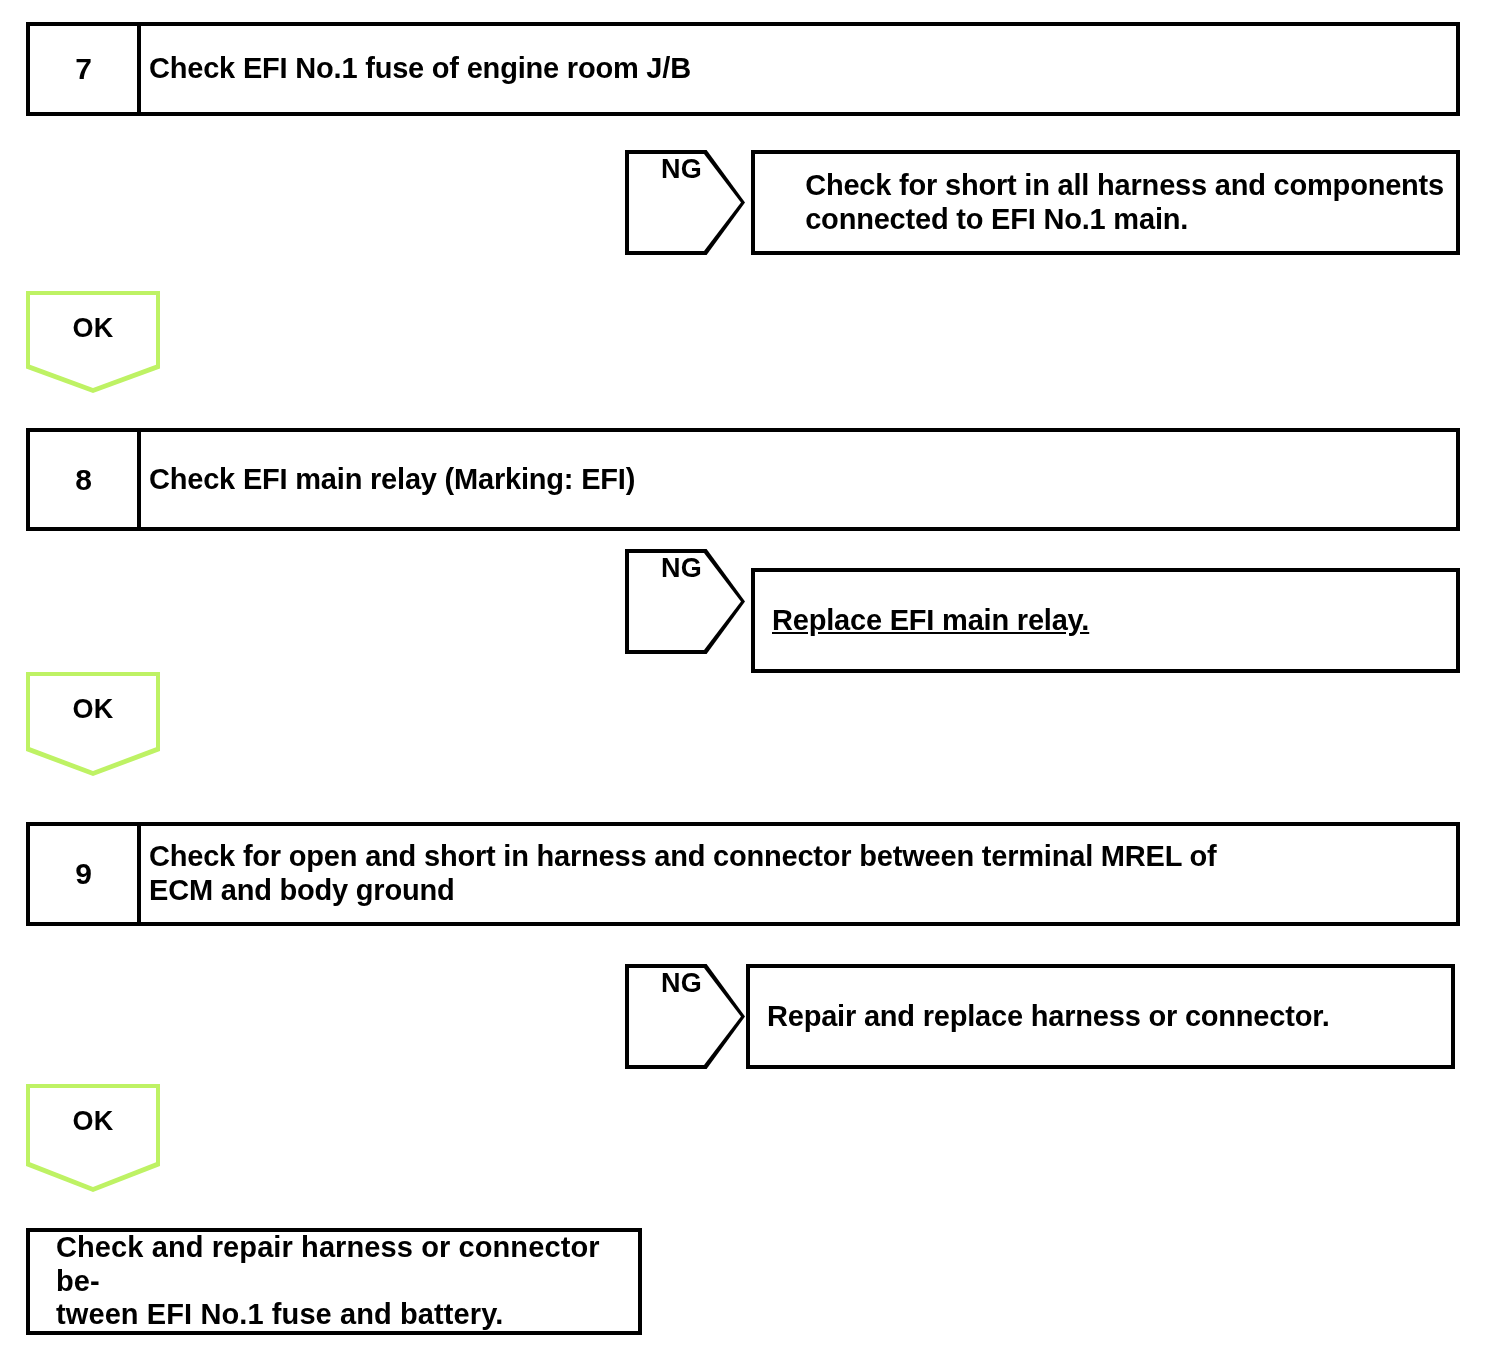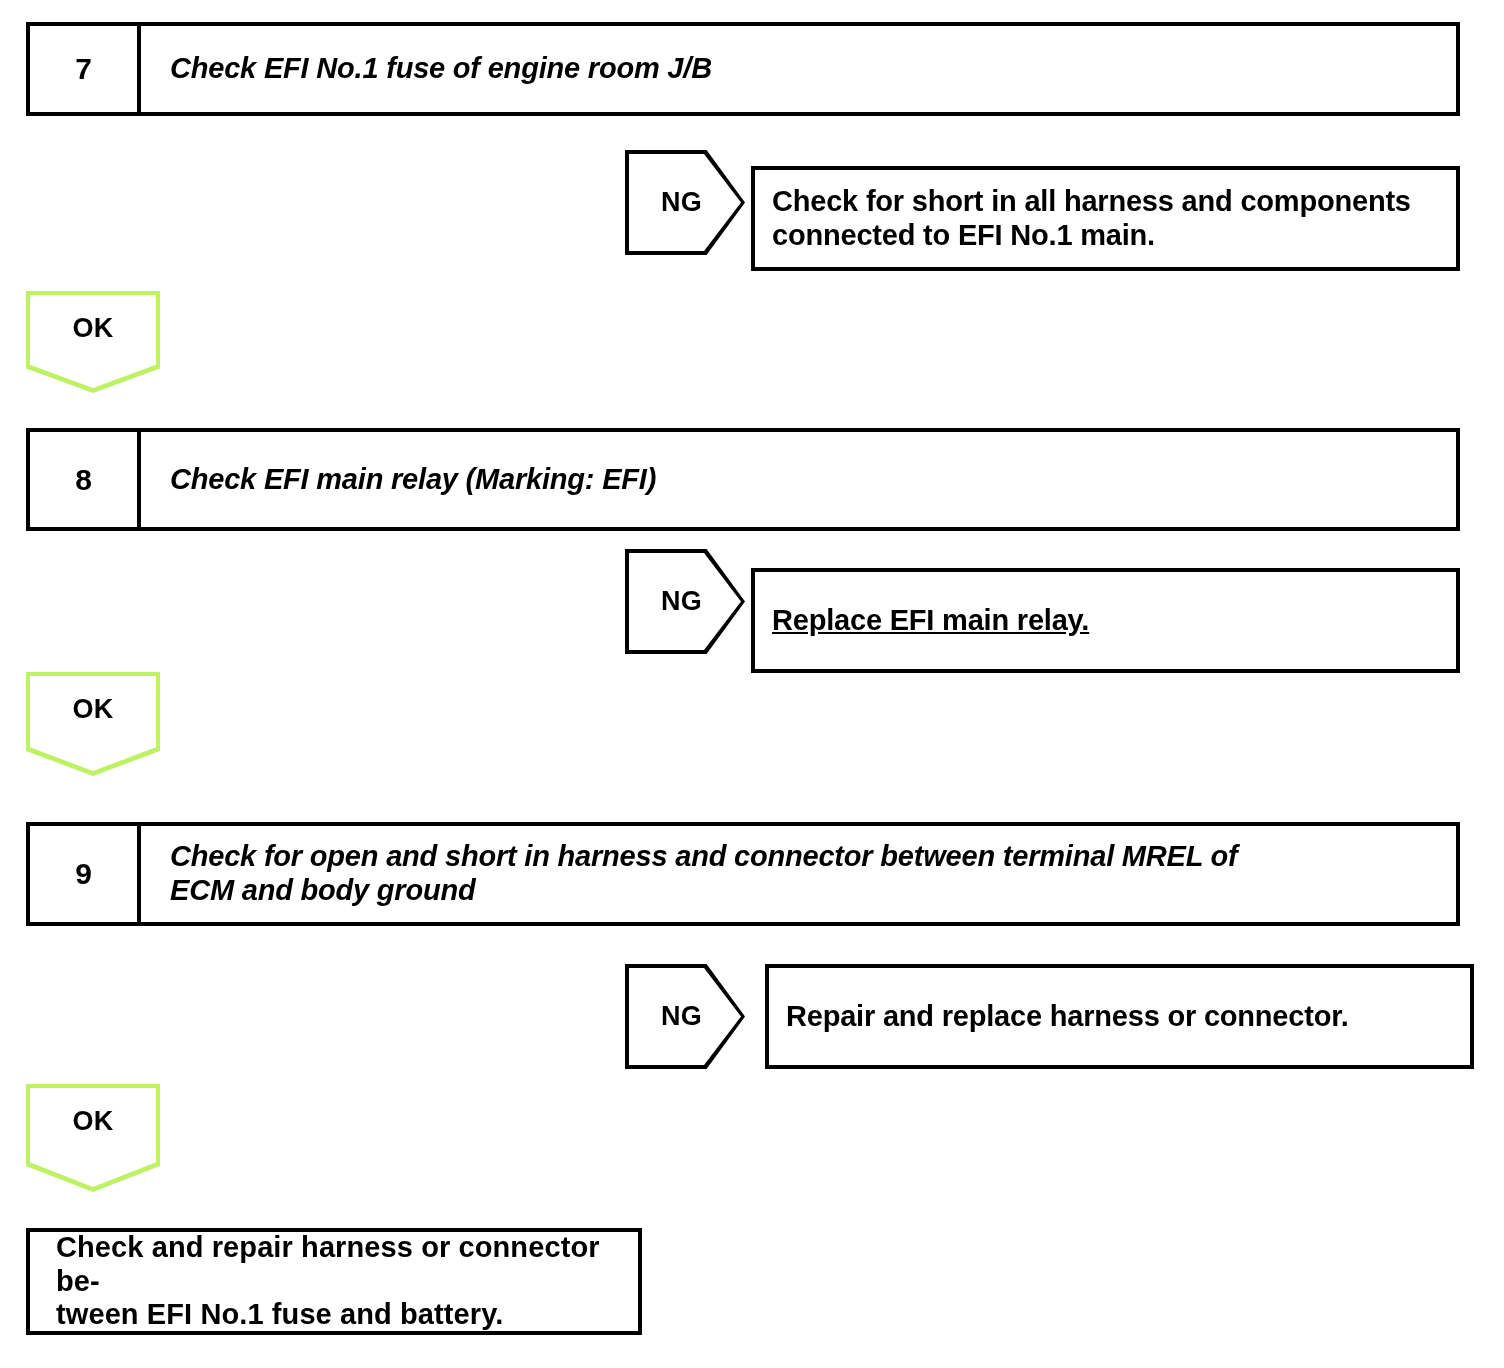--- a/index.html
+++ b/index.html
@@ -44,27 +44,26 @@
     align-items: center;
     justify-content: center;
     font-size: 30px;
     font-weight: bold;
     letter-spacing: 0px;
   }
   .step-text {
     flex: 1 1 auto;
     display: flex;
     align-items: center;
-    padding-left: 29px;
+    padding-left: 8px;
     padding-right: 12px;
     font-size: 29px;
     font-weight: bold;
     line-height: 1.17;
     letter-spacing: -0.2px;
-    font-style: italic;
   }
   .step-text.two-line {
     align-items: center;
   }
 
   
   .ng-tag {
     border: 0;
     background: #000;
     -webkit-clip-path: polygon(0% 0%, 68% 0%, 100% 50%, 68% 100%, 0% 100%);
@@ -75,21 +74,20 @@
   .ng-tag .inner {
     position: absolute;
     left: 4px;
     top: 4px;
     right: 4px;
     bottom: 4px;
     background: #fff;
     -webkit-clip-path: polygon(0% 0%, 67% 0%, 100% 50%, 67% 100%, 0% 100%);
     clip-path: polygon(0% 0%, 67% 0%, 100% 50%, 67% 100%, 0% 100%);
     display: flex;
-    align-items: center;
     justify-content: flex-start;
   }
   .ng-tag .label {
     font-size: 27px;
     font-weight: bold;
     padding-left: 32px;
     letter-spacing: 0.3px;
   }
 
   
@@ -150,21 +148,21 @@
     <div class="step-num">7</div>
     <div class="step-text">Check EFI No.1 fuse of engine room J/B</div>
   </div>
 
   <div class="ng-tag" style="left:625px; top:150px; width:120px; height:105px;">
     <div class="inner">
       <span class="label">NG</span>
     </div>
   </div>
 
-  <div class="node result-box" style="left:751px; top:166px; width:709px; height:105px;">
+  <div class="node result-box" style="left:751px; top:150px; width:709px; height:105px;justify-content:flex-end;">
     <div class="result-text">
       <div>Check for short in all harness and components</div>
       <div>connected to EFI No.1 main.</div>
     </div>
   </div>
 
   <div class="ok-tag" style="left:26px; top:291px; width:134px; height:102px;">
     <div class="inner"></div>
     <span class="label">OK</span>
   </div>
@@ -200,21 +198,21 @@
       </div>
     </div>
   </div>
 
   <div class="ng-tag" style="left:625px; top:964px; width:120px; height:105px;">
     <div class="inner">
       <span class="label">NG</span>
     </div>
   </div>
 
-  <div class="node result-box" style="left:765px; top:964px; width:709px; height:105px;">
+  <div class="node result-box" style="left:746px; top:964px; width:709px; height:105px;">
     <div class="result-text">
       <div>Repair and replace harness or connector.</div>
     </div>
   </div>
 
   <div class="ok-tag" style="left:26px; top:1084px; width:134px; height:108px;">
     <div class="inner"></div>
     <span class="label">OK</span>
   </div>
 

